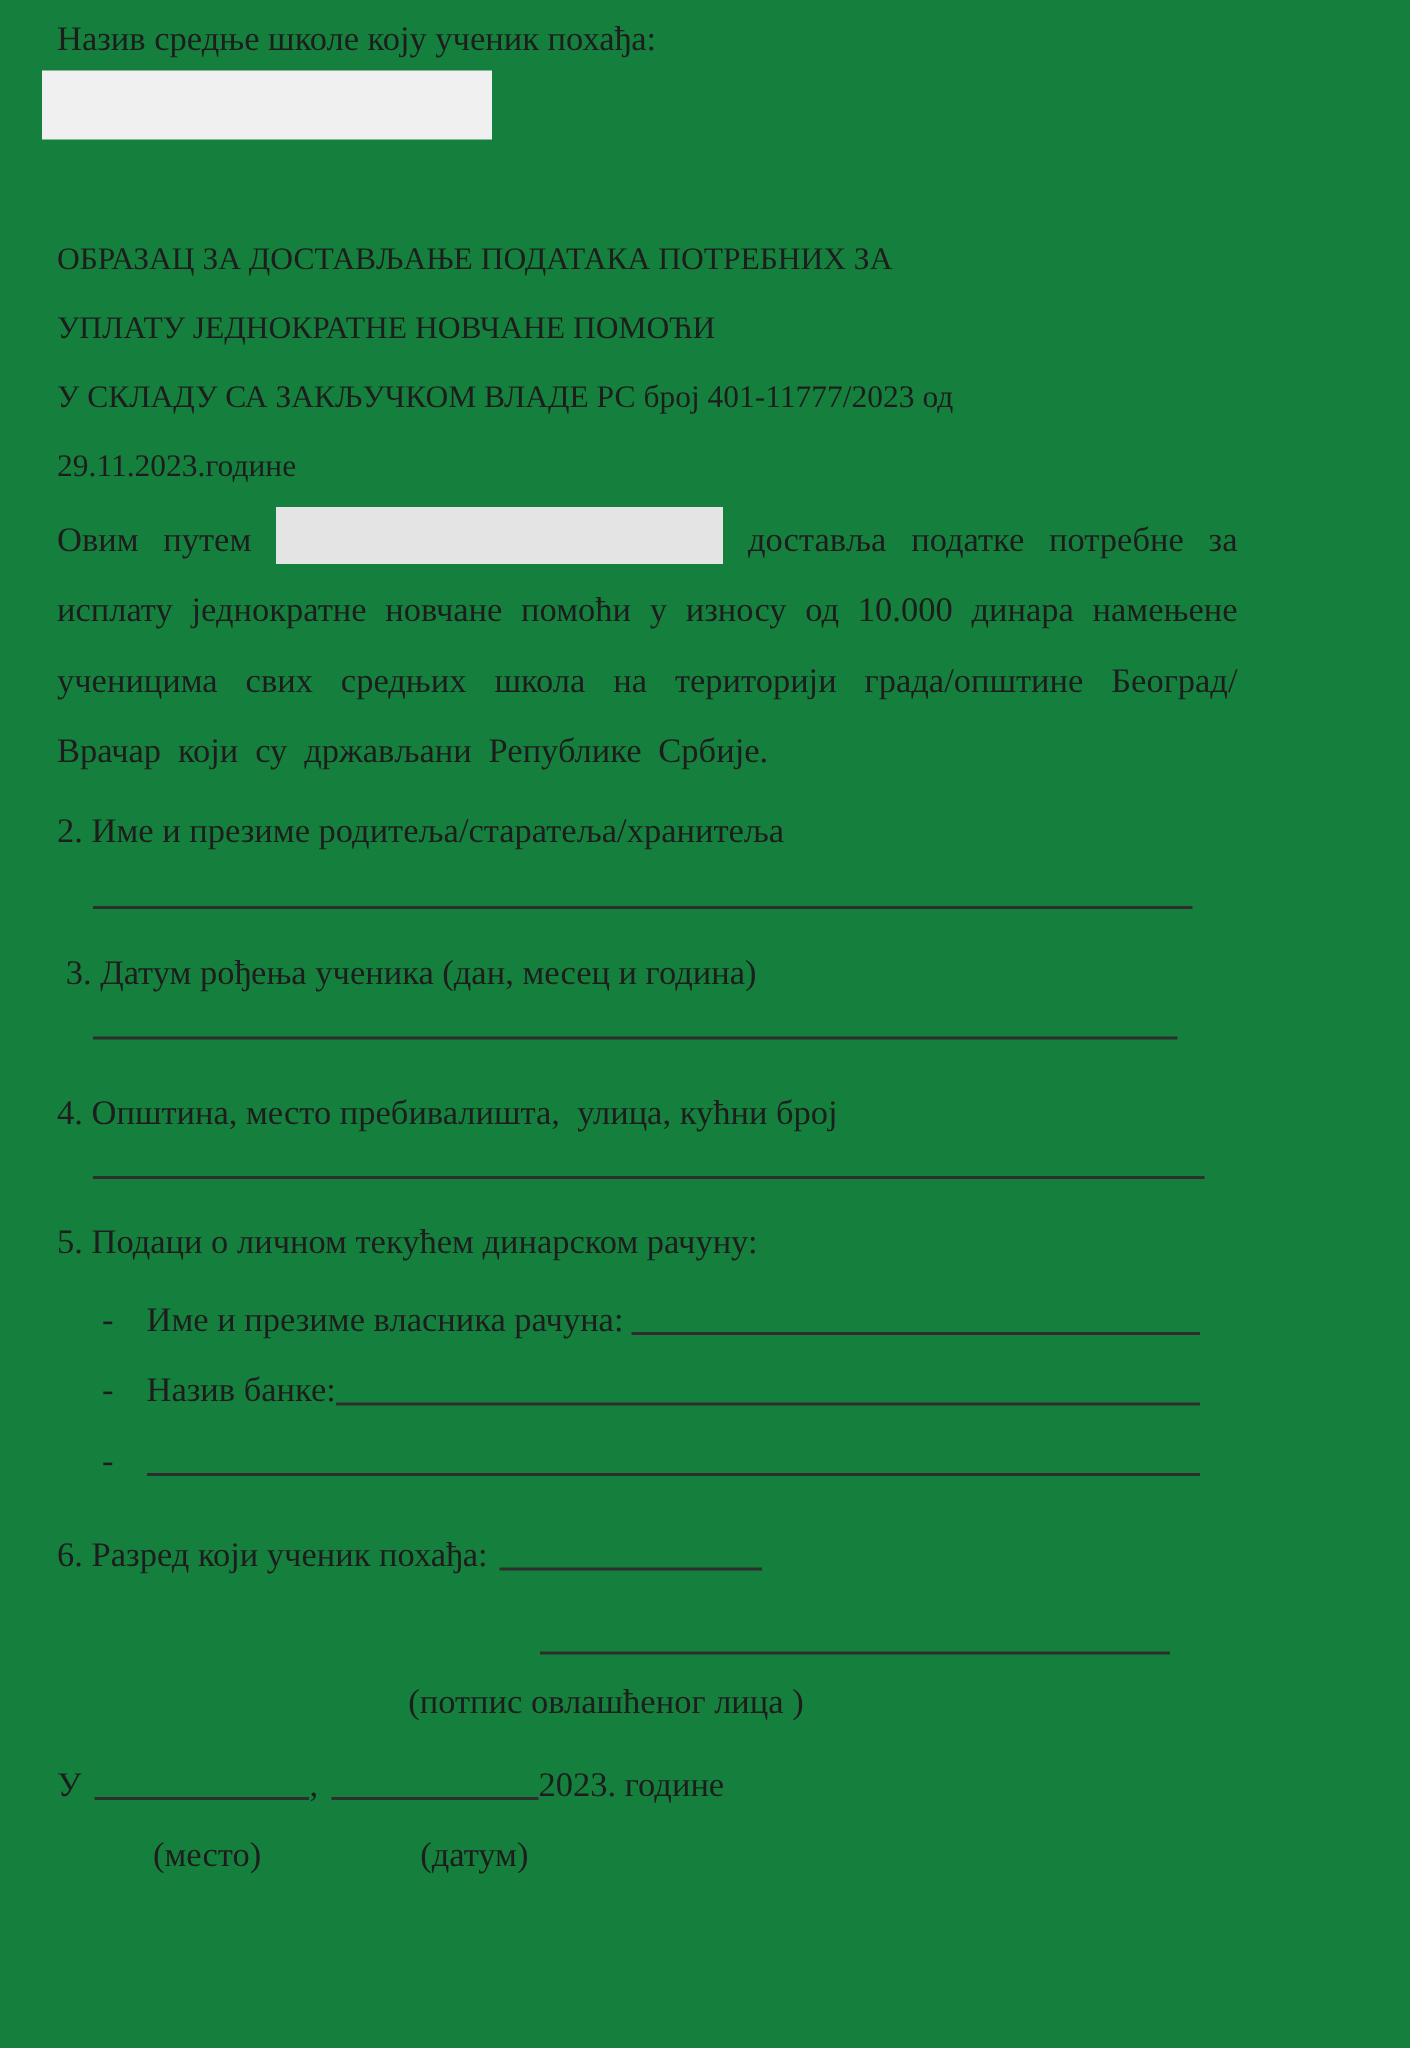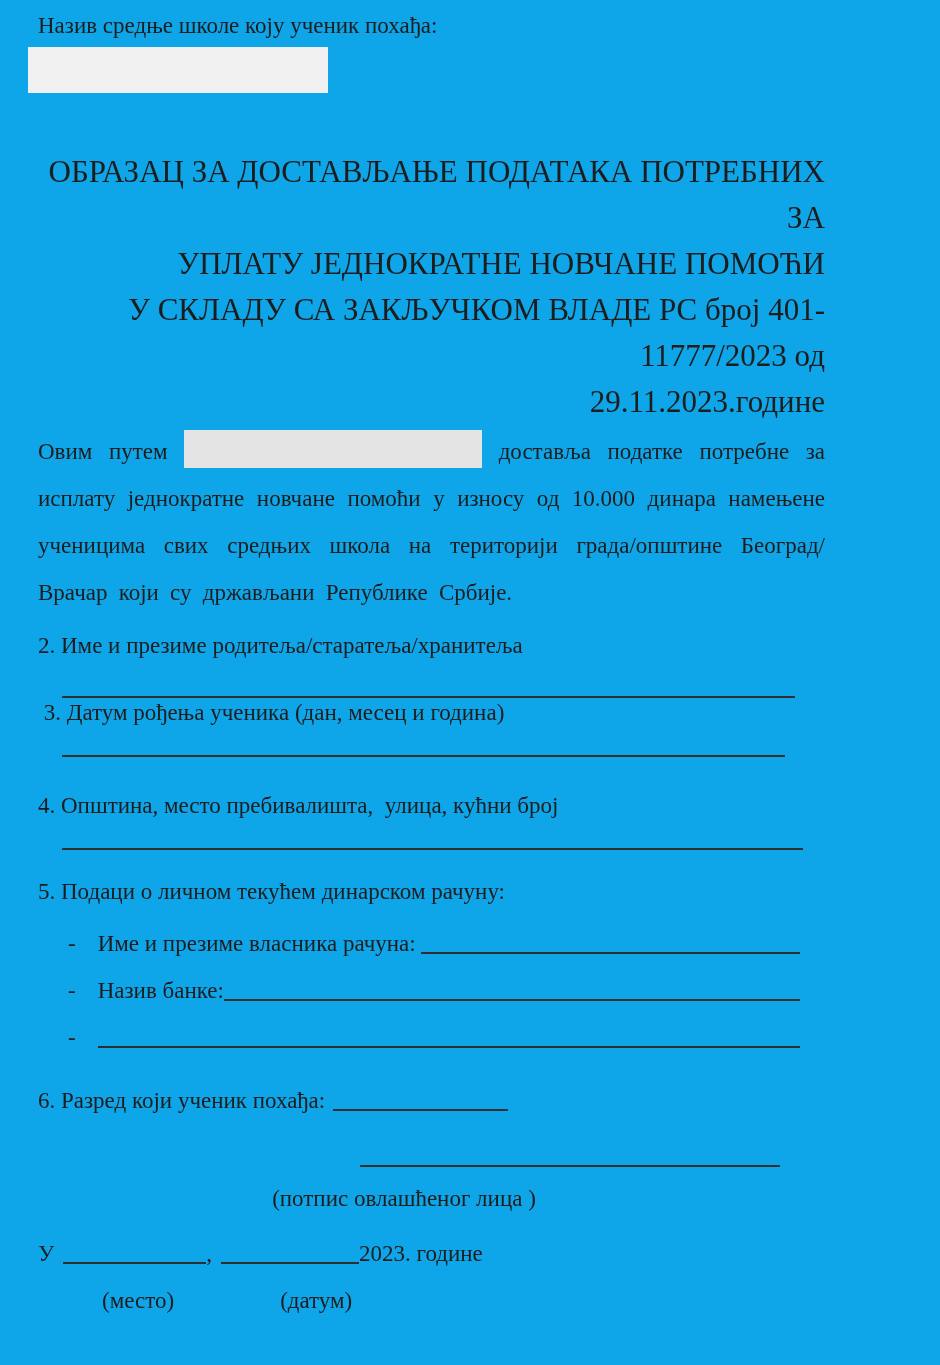--- a/index.html
+++ b/index.html
@@ -1,37 +1,37 @@
 <!DOCTYPE html>
 <html><head>
 <meta charset="utf-8">
 <style>
   html, body { margin: 0; padding: 0; background: #ffffff; }
   .page {
     position: relative;
     width: 940px;
     height: 1365px;
     box-sizing: border-box;
-    background: #0ea5e9;
+    background: #15803d;
     color: #1d1d1d;
     font-family: "Liberation Serif", serif;
     font-size: 23px;
     padding: 10px 115px 0 38px;
     overflow: hidden;
   }
   .school-label { line-height: 32px; white-space: pre-wrap; }
   .redact-top {
     width: 300px; height: 46px;
     background: #f0f0f0;
     margin: 5px 0 0 -10px;
   }
   .title-block {
     margin-top: 56px;
-    text-align: right;
-    font-size: 31px;
+    text-align: left;
+    font-size: 21px;
     line-height: 46px;
   }
   .title-line { white-space: pre-wrap; }
   .intro {
     margin: 3px 0 0 0;
     text-align: justify;
     word-spacing: 5.5px;
     line-height: 47px;
   }
   .redact-inline {
@@ -53,21 +53,21 @@
     position: relative; top: 3px;
   }
   .blank-line {
     border-bottom: 2px solid #2e2e2e;
     margin-left: 24px; margin-right: 30px;
     height: 0;
   }
   .item1 { margin-top: 22px; margin-right: 30px; }
   .item2 { margin-top: 15px; }
   .item2-line { margin-top: 35px; }
-  .item3 { }
+  .item3 { margin-top: 28px; }
   .item3-line { margin-top: 27px; margin-right: 40px; }
   .item4 { margin-top: 34px; }
   .item4-line { margin-top: 27px; margin-right: 22px; }
   .item5 { margin-top: 27px; }
   .sub { margin-right: 25px; }
   .sub1 { margin-top: 22px; }
   .sub2 { margin-top: 17px; }
   .sub3 { margin-top: 17px; }
   .dash { margin-left: 30px; margin-right: 22px; }
   .item6 { margin-top: 33px; }

